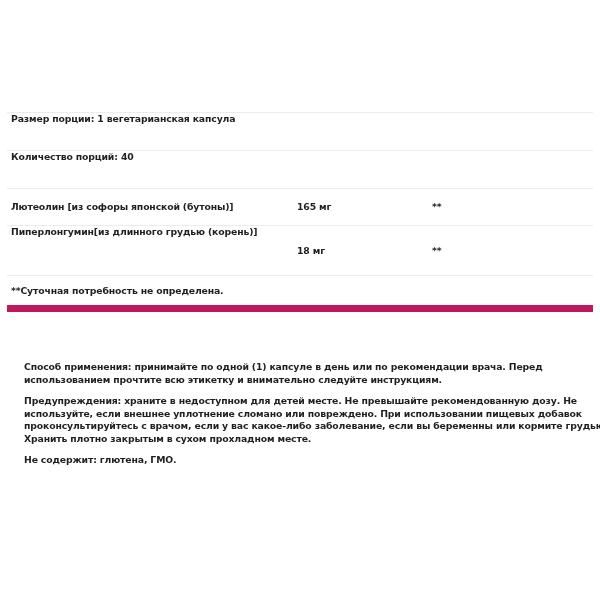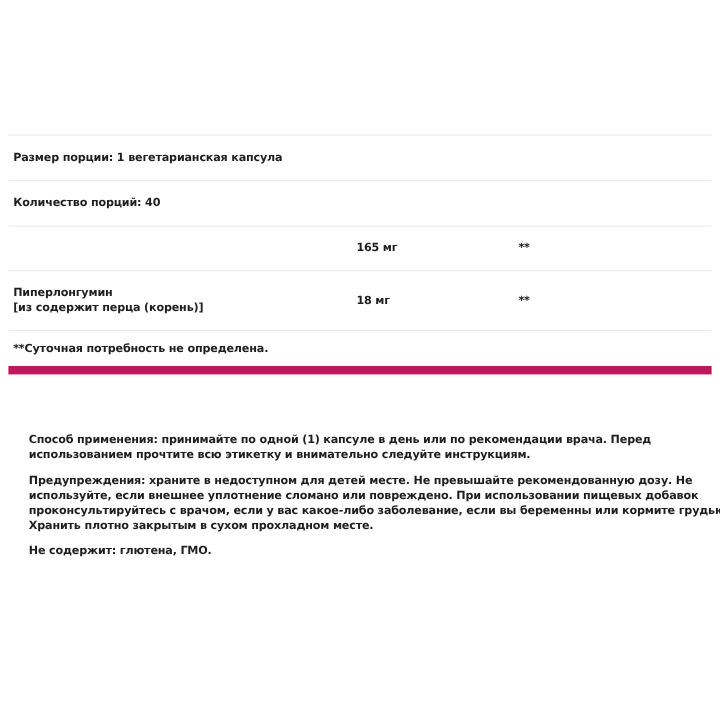--- a/index.html
+++ b/index.html
@@ -10,21 +10,21 @@
       font-size: 9.3px;
       font-weight: bold;
       letter-spacing: -0.15px;
     }
     .panel { position: absolute; left: 7px; width: 586px; top: 112px; }
     .row {
       border-top: 1px solid #ececec;
       position: relative;
       box-sizing: border-box;
     }
-    .row.simple { height: 38px; padding-left: 4px; display: flex; align-items: center; }
+    .row.simple { height: 38px; padding-left: 4px; display: flex; }
     .row.head { height: 38px; }
     .row.item1 { height: 37px; }
     .row.item2 { height: 50px; }
     .row.note { height: 37px; padding-left: 4px; display: flex; align-items: center; border-bottom: 7px solid #be185d; }
     .cell { position: absolute; top: 0; bottom: 0; display: flex; align-items: center; line-height: 12px; }
     .c-name { left: 4px; }
     .c-amt { left: 290px; }
     .c-pct { left: 425px; }
     .info {
       position: absolute; left: 24px; width: 585px; top: 361px;
@@ -36,27 +36,28 @@
 <body>
 
 <div class="panel">
   <div class="row simple">
     <span>Размер порции: 1 вегетарианская капсула</span>
   </div>
   <div class="row simple">
     <span>Количество порций: 40</span>
   </div>
   <div class="row item1">
+    <div class="cell c-name">Лютеолин [из софоры японской (бутоны)]</div>
     <div class="cell c-amt">165 мг</div>
     <div class="cell c-pct">**</div>
   </div>
   <div class="row item2">
-    <div class="cell c-name" style="flex-direction:column;align-items:flex-start;justify-content:center;">
+    <div class="cell c-name" style="align-items:flex-start;justify-content:center;">
       <span>Пиперлонгумин</span>
-      <span>[из содержит перца (корень)]</span>
+      <span>[из длинного грудью (корень)]</span>
     </div>
     <div class="cell c-amt">18 мг</div>
     <div class="cell c-pct">**</div>
   </div>
   <div class="row note">
     <span>**Суточная потребность не определена.</span>
   </div>
 </div>
 
 <div class="info">

